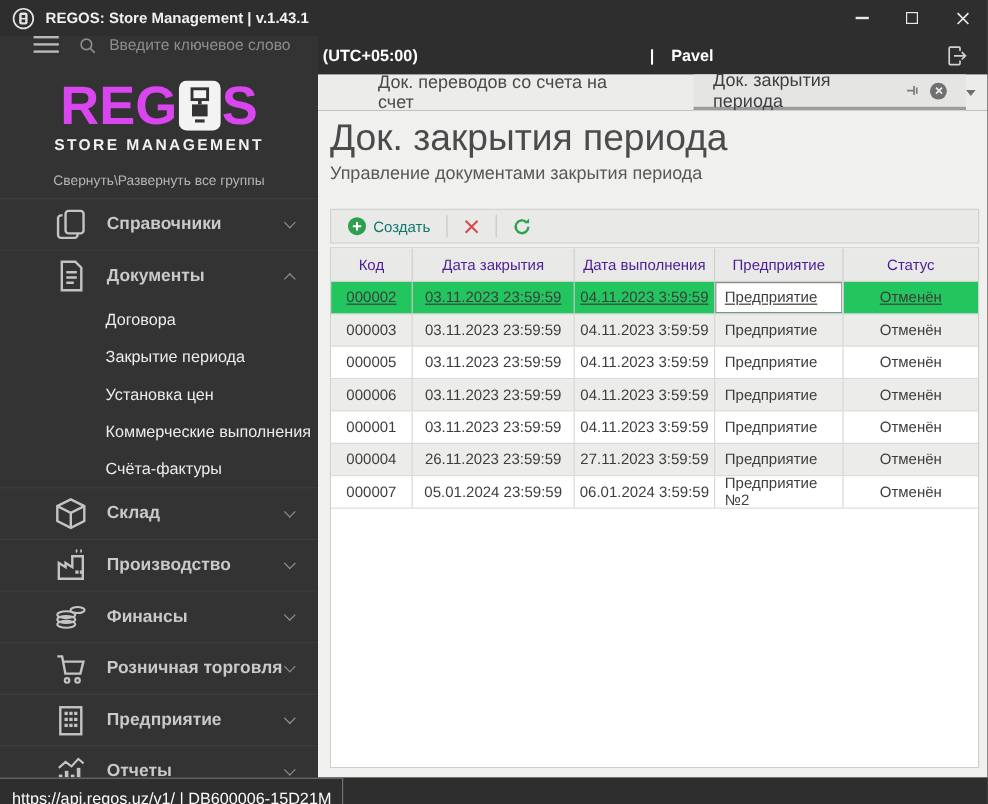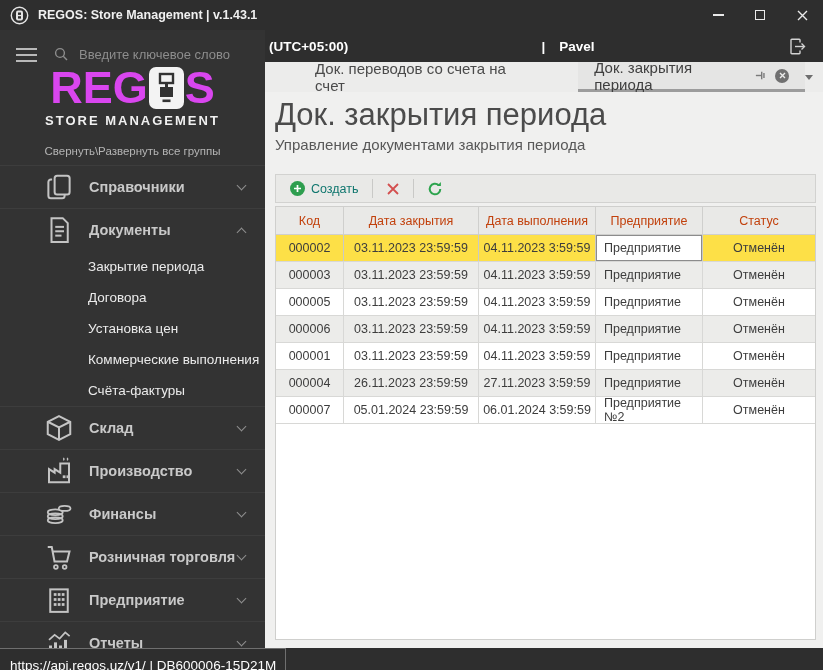--- a/index.html
+++ b/index.html
@@ -14,21 +14,21 @@
   .win-controls { margin-left:auto; display:flex; height:100%; }
   .win-btn { width:42px; height:100%; display:flex; align-items:center; justify-content:center; }
   .min-glyph { width:11px; height:1.5px; background:#e9e9e9; }
   .max-glyph { width:10px; height:10px; border:1.3px solid #e9e9e9; }
 
   
   .bodyrow { flex:1; display:flex; min-height:0; }
 
   
   .sidebar { width:265px; flex:none; background:#333333; display:flex; flex-direction:column; overflow:hidden; }
-  .search-row { height:32px; flex:none; display:flex; align-items:flex-end; padding-left:16px; }
+  .search-row { height:32px; flex:none; display:flex; align-items:flex-start; padding-left:28px; }
   .hamburger { width:21px; display:flex; flex-direction:column; gap:4px; cursor:pointer; }
   .hamburger div { height:2px; background:#b9b9b9; }
   .search-icon { margin-left:16px; }
   .search-input { background:transparent; border:none; outline:none; color:#c9c9c9;
                   font-size:13px; margin-left:10px; width:165px; font-family:inherit; }
   .search-input::placeholder { color:#8d8d8d; }
 
   .logo-block { text-align:center; padding:2px 0 8px; flex:none; }
   .logo-line { display:flex; justify-content:center; align-items:center; }
   .logo-letters { font-size:45px; font-weight:700; color:#d946ef; letter-spacing:0px; line-height:48px; }
@@ -76,26 +76,26 @@
              display:flex; align-items:center; padding:0 5px; }
   .tb-btn { display:flex; align-items:center; gap:6px; padding:0 9px; height:23px; cursor:pointer;
             font-size:12.5px; color:#0f766e; }
   .plus-circle { width:15px; height:15px; border-radius:50%; background:#2e9e4f;
                  display:flex; align-items:center; justify-content:center; }
   .tb-sep { width:1px; height:19px; background:#c9c9c7; margin:0 4px; }
 
   .grid { margin-top:3px; flex:1; min-height:0; display:flex; flex-direction:column;
           border:1px solid #cfcfcd; background:#fff; }
   .thead { display:flex; height:28px; flex:none; background:#e9e9e7; border-bottom:1px solid #cfcfcd;
-           color:#c2410c; font-size:12.5px; }
+           color:#4c1d95; font-size:12.5px; }
   .hcell { display:flex; align-items:center; justify-content:center; border-right:1px solid #cfcfcd; }
   .trow { height:27px; flex:none; display:flex; background:#fff; border-bottom:1px solid #d8d8d6;
           font-size:12.5px; color:#3d3d3d; cursor:pointer; }
   .trow.stripe { background:#ececea; }
-  .trow.selected { background:#fde047; }
+  .trow.selected { background:#22c55e;text-decoration:underline; }
   .trow.selected .tcell { border-right-color:#c9c9c7; }
   .tcell { display:flex; align-items:center; justify-content:center; border-right:1px solid #d8d8d6; height:100%; }
   .tcell.focused { background:#fff; box-shadow:inset 0 0 0 1px #8c8c8c; }
   .c0 { width:68px; } .c1 { width:135px; } .c2 { width:117px; }
   .c3 { width:107px; } .c4 { flex:1; border-right:none !important; }
   .tcell.c3 { justify-content:flex-start; padding-left:8px; }
   .grid-filler { flex:1; background:#fff; }
 </style>
 </head>
 <body>
@@ -173,22 +173,22 @@
           <svg class="g-icon" viewBox="0 0 24 24">
             <path d="M6 2.5 h9 l4 4 V21.5 H6 z" fill="none" stroke="#c4c4c4" stroke-width="1.6"></path>
             <line x1="9" y1="9.5" x2="16" y2="9.5" stroke="#c4c4c4" stroke-width="1.6"></line>
             <line x1="9" y1="13" x2="16" y2="13" stroke="#c4c4c4" stroke-width="1.6"></line>
             <line x1="9" y1="16.5" x2="14" y2="16.5" stroke="#c4c4c4" stroke-width="1.6"></line>
           </svg>
           <span class="g-label">Документы</span>
           <span class="chev up"></span>
         </div>
 
+        <div class="submenu-item">Договора</div>
         <div class="submenu-item">Закрытие периода</div>
-        <div class="submenu-item">Договора</div>
         <div class="submenu-item">Установка цен</div>
         <div class="submenu-item">Коммерческие выполнения</div>
         <div class="submenu-item">Счёта-фактуры</div>
 
         <div class="menu-group">
           <svg class="g-icon" viewBox="0 0 24 24">
             <path d="M12 2.5 L21 7 v10 L12 21.5 L3 17 V7 z" fill="none" stroke="#c4c4c4" stroke-width="1.6"></path>
             <path d="M3 7 L12 11.5 L21 7" fill="none" stroke="#c4c4c4" stroke-width="1.6"></path>
             <path d="M12 11.5 V21.5" fill="none" stroke="#c4c4c4" stroke-width="1.6"></path>
           </svg>

